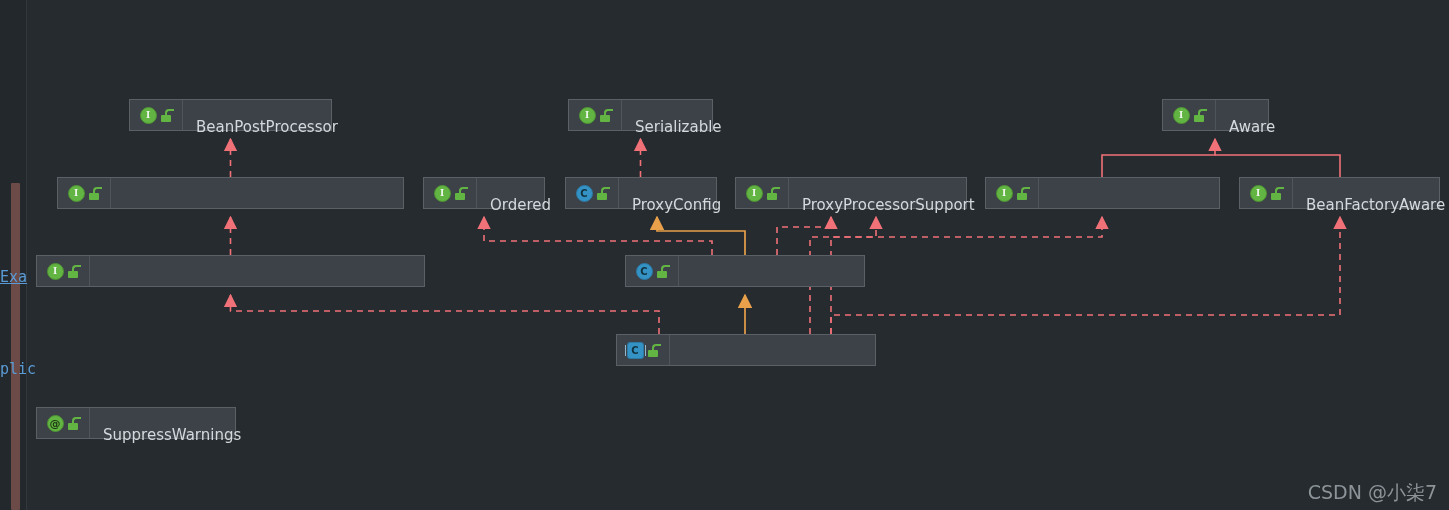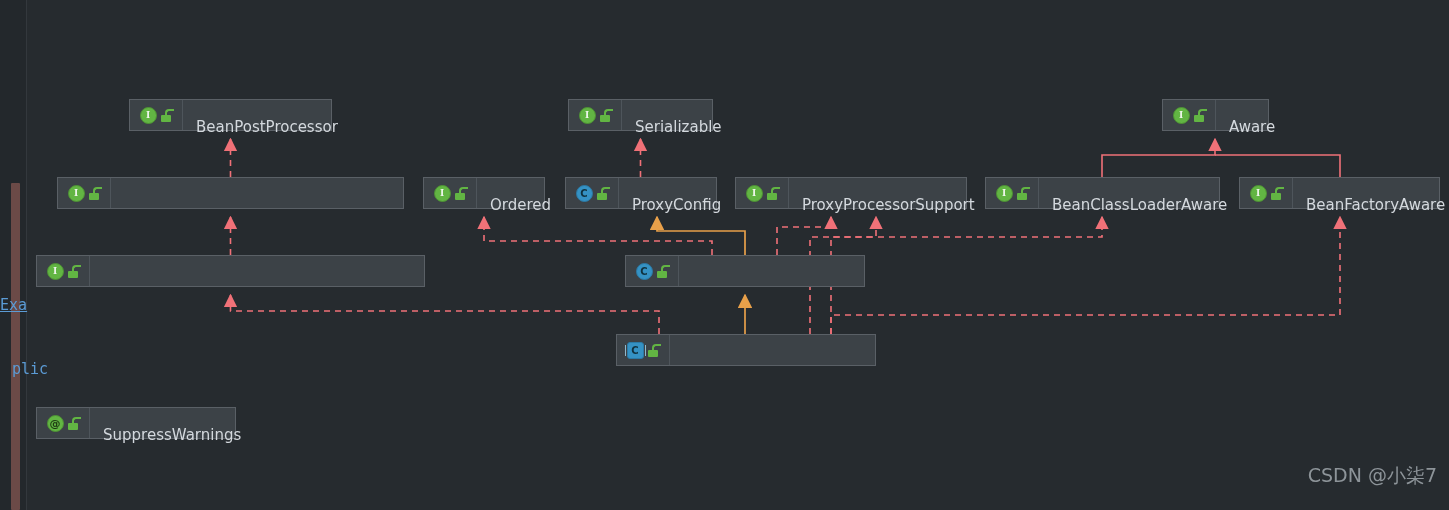--- a/index.html
+++ b/index.html
@@ -81,38 +81,38 @@
   
   .ic-lock{width:12px;height:13px;position:relative;}
   .ic-lock .body{position:absolute;left:0;bottom:0;width:10px;height:7px;background:#62b543;border-radius:1px;}
   .ic-lock .shackle{position:absolute;left:4px;top:0;width:7px;height:7px;border:2px solid #62b543;border-bottom:none;border-right:none;border-radius:4px 0 0 0;}
 
   
   svg#edges{position:absolute;left:0;top:0;width:1449px;height:510px;overflow:visible;pointer-events:none;}
 
   
   .watermark{
-    position:absolute;right:12px;bottom:21px;
+    position:absolute;right:12px;bottom:4px;
     color:#8d9499;font-size:19px;
     font-family:"DejaVu Sans","Liberation Sans",sans-serif;
   }
 </style>
 </head>
 <body>
 
 <div id="stage">
 
   <div class="left-gutter"></div>
   <div class="canvas"></div>
   <div class="gutter-divider"></div>
   <div class="scroll-track"></div>
 
   <div id="clipped-lines">
-      <div class="clip-text" style="left: 0px; top: 296px; text-decoration: underline;">Exa</div>
-      <div class="clip-text" style="left: 0px; top: 360px; margin-left: 12px;">plic</div>
+      <div class="clip-text" style="left: 0px; top: 268px; text-decoration: underline;">Exa</div>
+      <div class="clip-text" style="left: 0px; top: 360px;">plic</div>
     </div>
 
   <svg id="edges">
     <defs>
       <marker id="ah-impl" viewBox="0 0 10 10" refX="9" refY="5" markerWidth="8.5" markerHeight="8.5" orient="auto-start-reverse">
         <path d="M 0 0 L 10 5 L 0 10 z" fill="#f07178"></path>
       </marker>
       <marker id="ah-ext" viewBox="0 0 10 10" refX="9" refY="5" markerWidth="8.5" markerHeight="8.5" orient="auto-start-reverse">
         <path d="M 0 0 L 10 5 L 0 10 z" fill="#e8a04a"></path>
       </marker>
@@ -233,21 +233,20 @@
         <span class="label">ProxyProcessorSupport</span>
       </div>
       <div class="node" style="left: 985px; top: 177px; width: 235px;">
         <span class="gutter">
           <span class="ic ic-interface">I</span>
           <span class="ic ic-lock">
             <span class="shackle"></span>
             <span class="body"></span>
           </span>
         </span>
-        <span class="label">BeanClassLoaderAware</span>
       </div>
       <div class="node" style="left: 1239px; top: 177px; width: 201px;">
         <span class="gutter">
           <span class="ic ic-interface">I</span>
           <span class="ic ic-lock">
             <span class="shackle"></span>
             <span class="body"></span>
           </span>
         </span>
         <span class="label">BeanFactoryAware</span>

